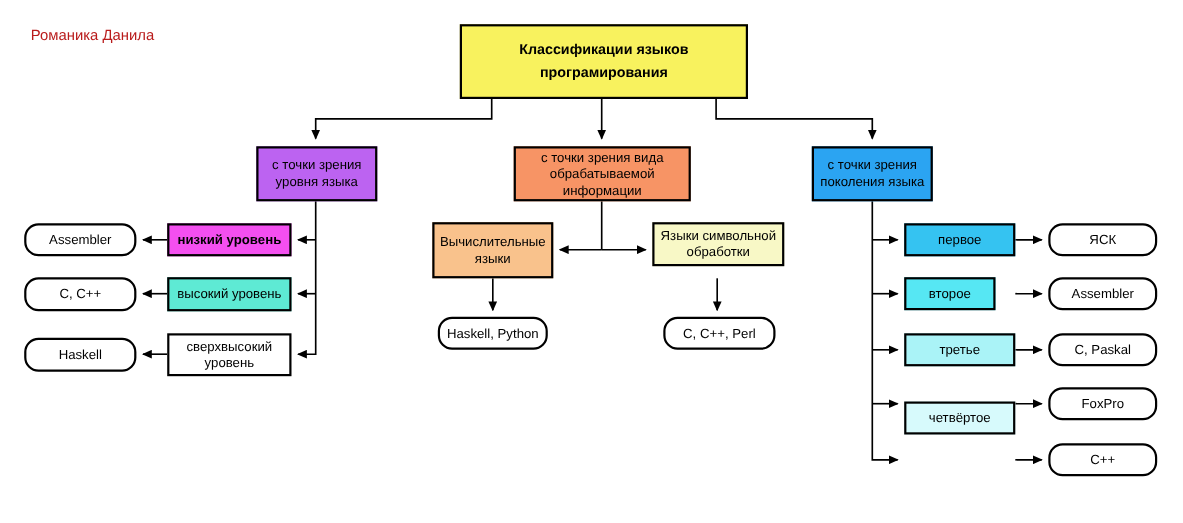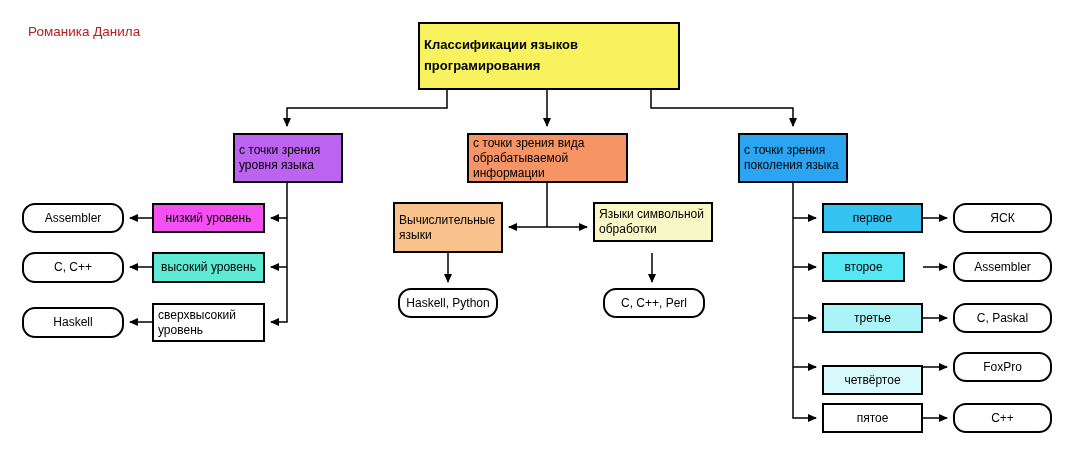--- a/index.html
+++ b/index.html
@@ -25,20 +25,21 @@
     left:0; top:0;
     width:1075px; height:475px;
   }
   .node{
     position:absolute;
     box-sizing:border-box;
     border:2px solid #000000;
     display:flex;
     align-items:center;
     justify-content:center;
+    text-align:center;
     font-size:12px;
     line-height:1.25;
     color:#000000;
     padding:1px 4px;
     background:#ffffff;
   }
   .node.title{
     border-width:2.5px;
     font-weight:bold;
     font-size:13px;
@@ -94,39 +95,38 @@
       <path d="M923,418 L947,418" marker-end="url(#arr)"></path>
     </g>
   </svg>
 
   <div class="node title" style="left: 418px; top: 22px; width: 262px; height: 68px; background: rgb(248, 242, 94);">Классификации языков програмирования</div>
 
   <div class="node" style="left: 233px; top: 133px; width: 110px; height: 50px; background: rgb(188, 99, 241);">с точки зрения уровня языка</div>
   <div class="node" style="left: 467px; top: 133px; width: 161px; height: 50px; background: rgb(247, 148, 101);">с точки зрения вида обрабатываемой информации</div>
   <div class="node" style="left: 738px; top: 133px; width: 110px; height: 50px; background: rgb(43, 164, 242);">с точки зрения поколения языка</div>
 
-  <div class="node" style="left: 152px; top: 203px; width: 113px; height: 30px; background: rgb(244, 79, 240);">низкий уровень</div>
+  <div class="node" style="left: 152px; top: 203px; width: 113px; height: 30px; background: rgb(244, 79, 240); font-weight: bold;">низкий уровень</div>
   <div class="node" style="left: 152px; top: 252px; width: 113px; height: 31px; background: #5eead4;">высокий уровень</div>
   <div class="node" style="left: 152px; top: 303px; width: 113px; height: 39px; background: rgb(255, 255, 255);">сверхвысокий уровень</div>
 
   <div class="node round" style="left: 22px; top: 203px; width: 102px; height: 30px; background: rgb(255, 255, 255);">Assembler</div>
   <div class="node round" style="left: 22px; top: 252px; width: 102px; height: 31px; background: rgb(255, 255, 255);">C, C++</div>
   <div class="node round" style="left: 22px; top: 307px; width: 102px; height: 31px; background: rgb(255, 255, 255);">Haskell</div>
 
   <div class="node" style="left: 393px; top: 202px; width: 110px; height: 51px; background: rgb(249, 194, 140);">Вычислительные языки</div>
   <div class="node" style="left: 593px; top: 202px; width: 120px; height: 40px; background: rgb(248, 248, 198);">Языки символьной обработки</div>
 
   <div class="node round" style="left: 398px; top: 288px; width: 100px; height: 30px; background: rgb(255, 255, 255);">Haskell, Python</div>
   <div class="node round" style="left: 603px; top: 288px; width: 102px; height: 30px; background: rgb(255, 255, 255);">C, C++, Perl</div>
 
   <div class="node" style="left: 822px; top: 203px; width: 101px; height: 30px; background: rgb(53, 195, 241);">первое</div>
   <div class="node" style="left: 822px; top: 252px; width: 83px; height: 30px; background: rgb(86, 231, 243);">второе</div>
   <div class="node" style="left: 822px; top: 303px; width: 101px; height: 30px; background: rgb(170, 243, 247);">третье</div>
   <div class="node" style="left: 822px; top: 352px; width: 101px; height: 30px; background: rgb(215, 250, 252); margin-top: 13px;">четвёртое</div>
-  <div class="node" style="left: 822px; top: 403px; width: 101px; height: 30px; background: rgb(255, 255, 255);">пятое</div>
 
   <div class="node round" style="left: 953px; top: 203px; width: 99px; height: 30px; background: rgb(255, 255, 255);">ЯСК</div>
   <div class="node round" style="left: 953px; top: 252px; width: 99px; height: 30px; background: rgb(255, 255, 255);">Assembler</div>
   <div class="node round" style="left: 953px; top: 303px; width: 99px; height: 30px; background: rgb(255, 255, 255);">C, Paskal</div>
   <div class="node round" style="left: 953px; top: 352px; width: 99px; height: 30px; background: rgb(255, 255, 255);">FoxPro</div>
   <div class="node round" style="left: 953px; top: 403px; width: 99px; height: 30px; background: rgb(255, 255, 255);">C++</div>
 
 </div>
 
 </body></html>

